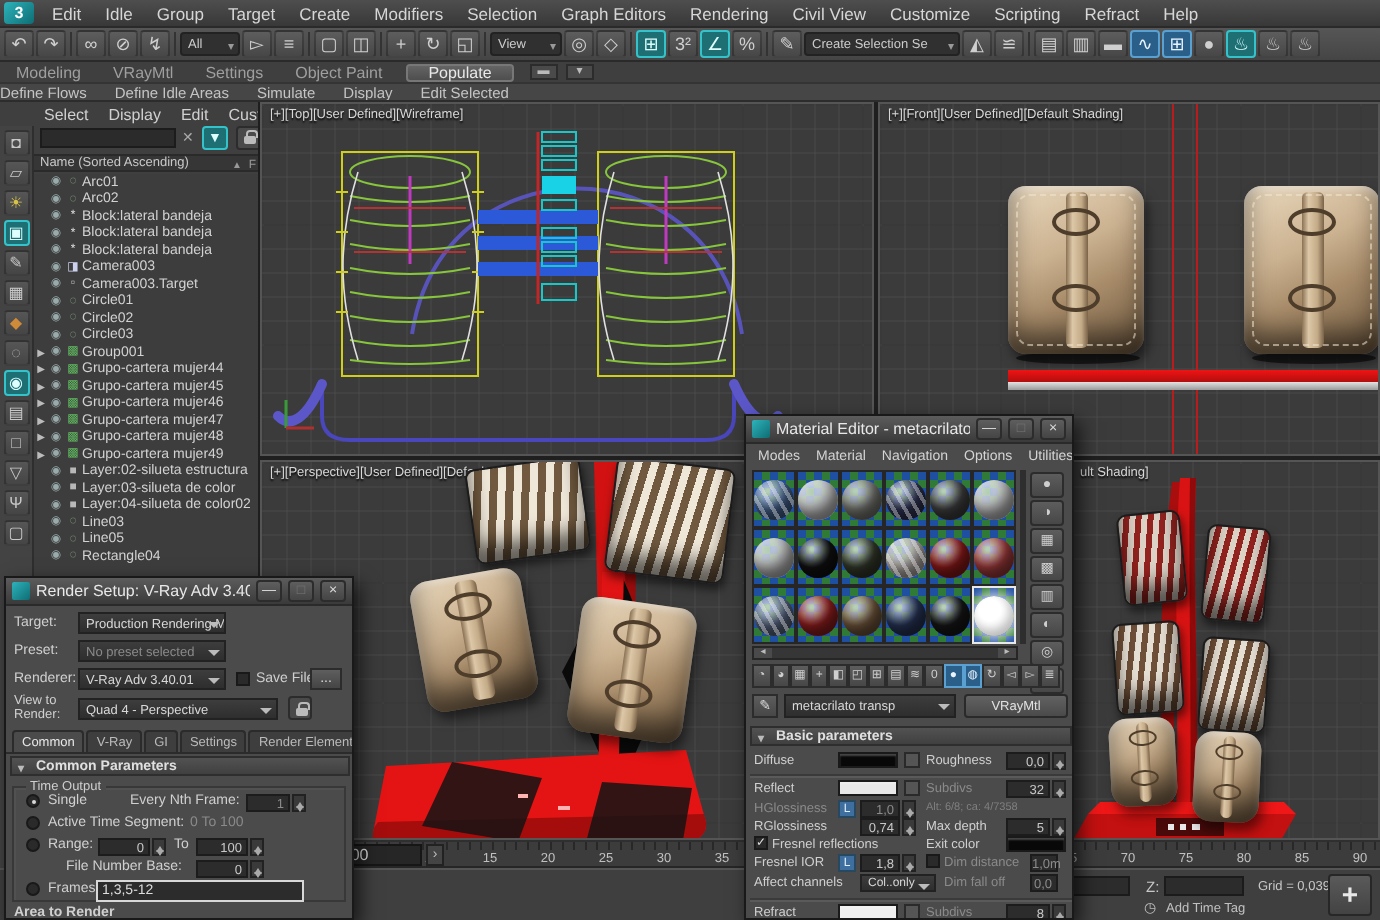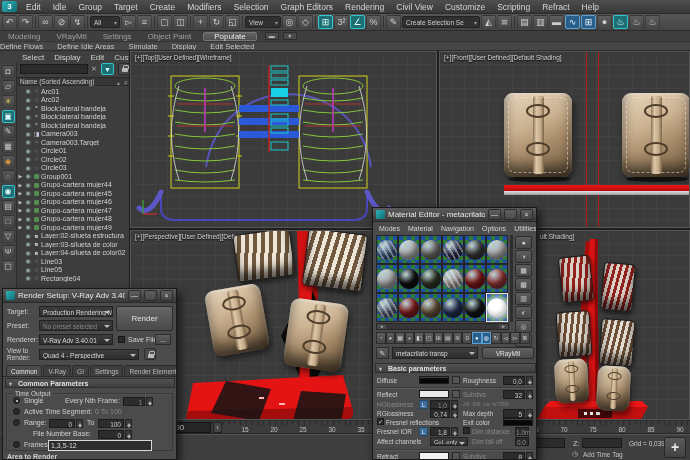--- a/index.html
+++ b/index.html
@@ -620,21 +620,20 @@
   <div class="dlg" id="dlg-render">
     <div class="tbar">
       <div class="dlgico"></div>
       <div class="ttl">Render Setup: V-Ray Adv 3.40.01</div>
       <div class="tbtn">—</div>
       <div class="tbtn dim">□</div>
       <div class="tbtn">×</div>
     </div>
     <div class="lbl" style="left:4px;top:19px">Target:</div>
     <div class="ddf" style="left:36px;top:17px;width:74px">Production Rendering Mode</div>
-    <div id="render-btn">Render</div>
     <div class="lbl" style="left:4px;top:33px">Preset:</div>
     <div class="ddf gry" style="left:36px;top:31px;width:74px">No preset selected</div>
     <div class="lbl" style="left:4px;top:47px">Renderer:</div>
     <div class="ddf" style="left:36px;top:45px;width:74px">V-Ray Adv 3.40.01</div>
     <div class="cb" style="left:115px;top:47px"></div>
     <div class="lbl" style="left:125px;top:47px">Save File</div>
     <div id="dots-btn">...</div>
     <div class="lbl" style="left:4px;top:58px;width:30px;white-space:normal;font-size:6.5px;line-height:7px">View to Render:</div>
     <div class="ddf" style="left:36px;top:60px;width:100px">Quad 4 - Perspective</div>
     <div id="lock-view">

